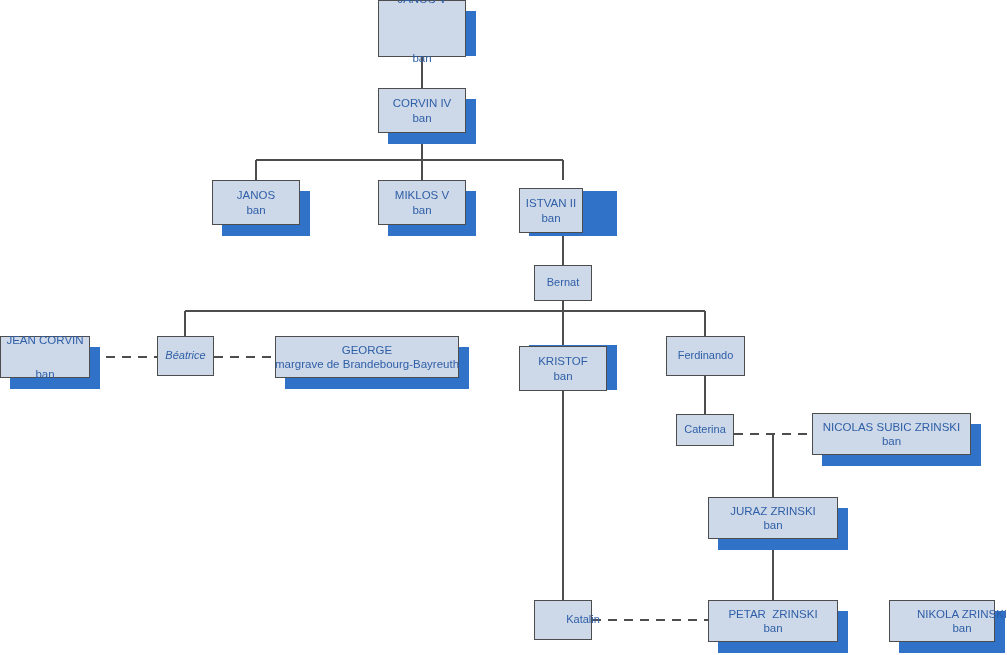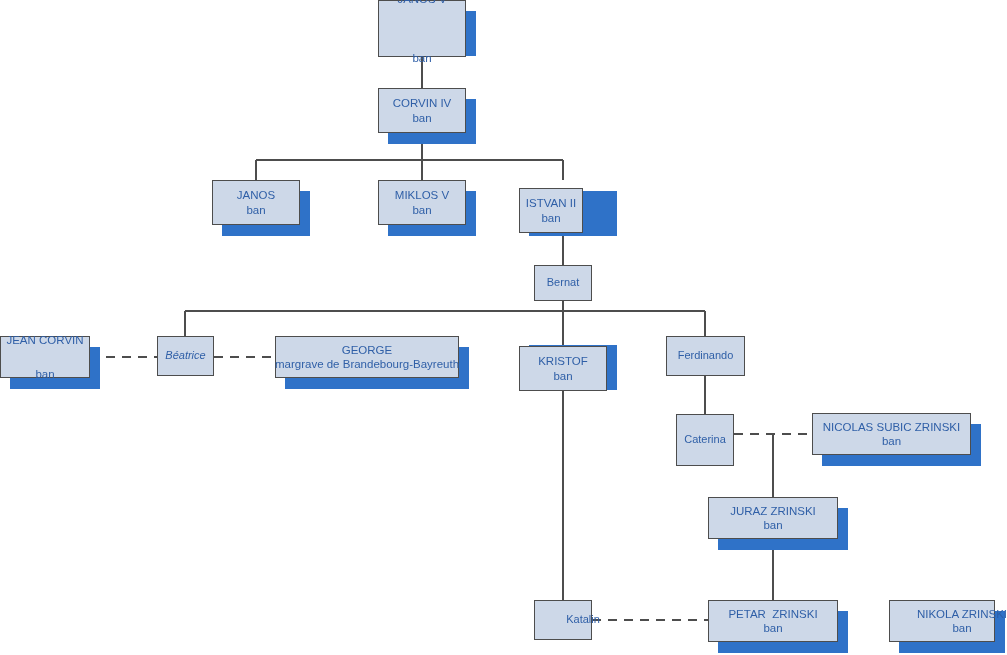--- a/index.html
+++ b/index.html
@@ -139,21 +139,21 @@
         <span class="sub">margrave de Brandebourg-Bayreuth</span>
       </div>
       <div class="shadow" style="left: 529px; top: 345px; width: 88px; height: 45px;"></div>
       <div class="node big" style="left: 519px; top: 334px; width: 88px; height: 45px; margin-top: 12px;">
         <span class="nm">KRISTOF</span>
         <span class="sub">ban</span>
       </div>
       <div class="node small" style="left: 666px; top: 336px; width: 79px; height: 40px;">
         <span class="nm">Ferdinando</span>
       </div>
-      <div class="node small" style="left: 676px; top: 414px; width: 58px; height: 52px;">
+      <div class="node small" style="left: 676px; top: 414px; width: 58px; height: 32px;">
         <span class="nm">Caterina</span>
       </div>
       <div class="shadow" style="left: 822px; top: 424px; width: 159px; height: 42px;"></div>
       <div class="node big" style="left: 812px; top: 413px; width: 159px; height: 42px;">
         <span class="nm">NICOLAS SUBIC ZRINSKI</span>
         <span class="sub">ban</span>
       </div>
       <div class="shadow" style="left: 718px; top: 508px; width: 130px; height: 42px;"></div>
       <div class="node big" style="left: 708px; top: 497px; width: 130px; height: 42px;">
         <span class="nm">JURAZ ZRINSKI</span>

